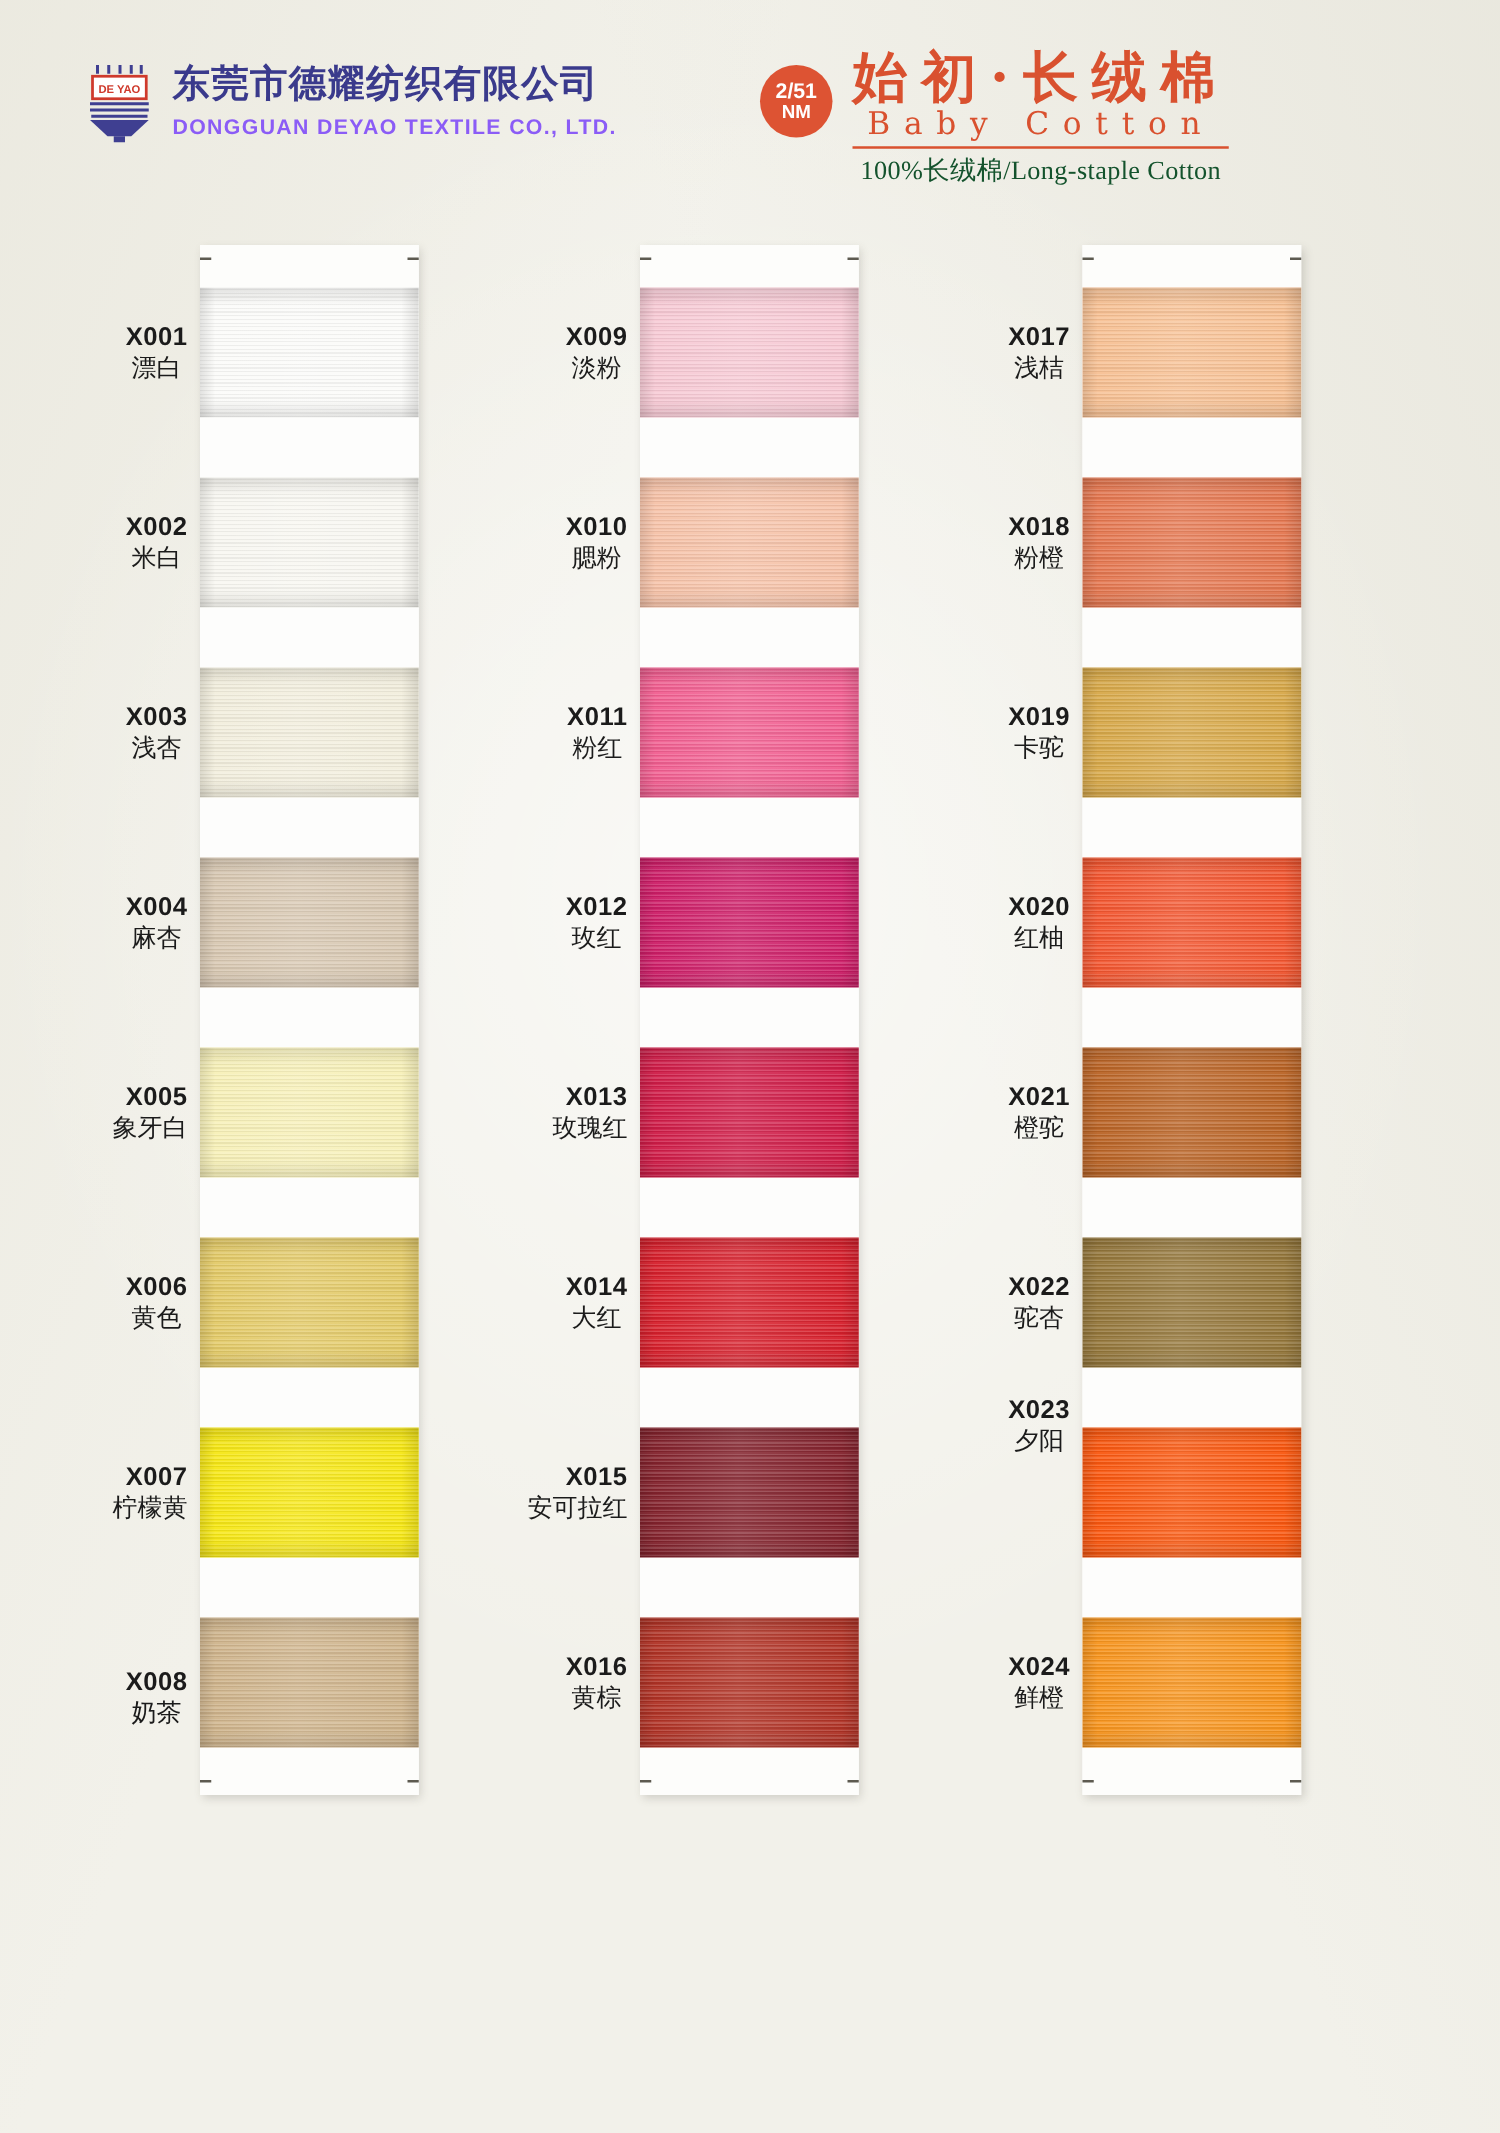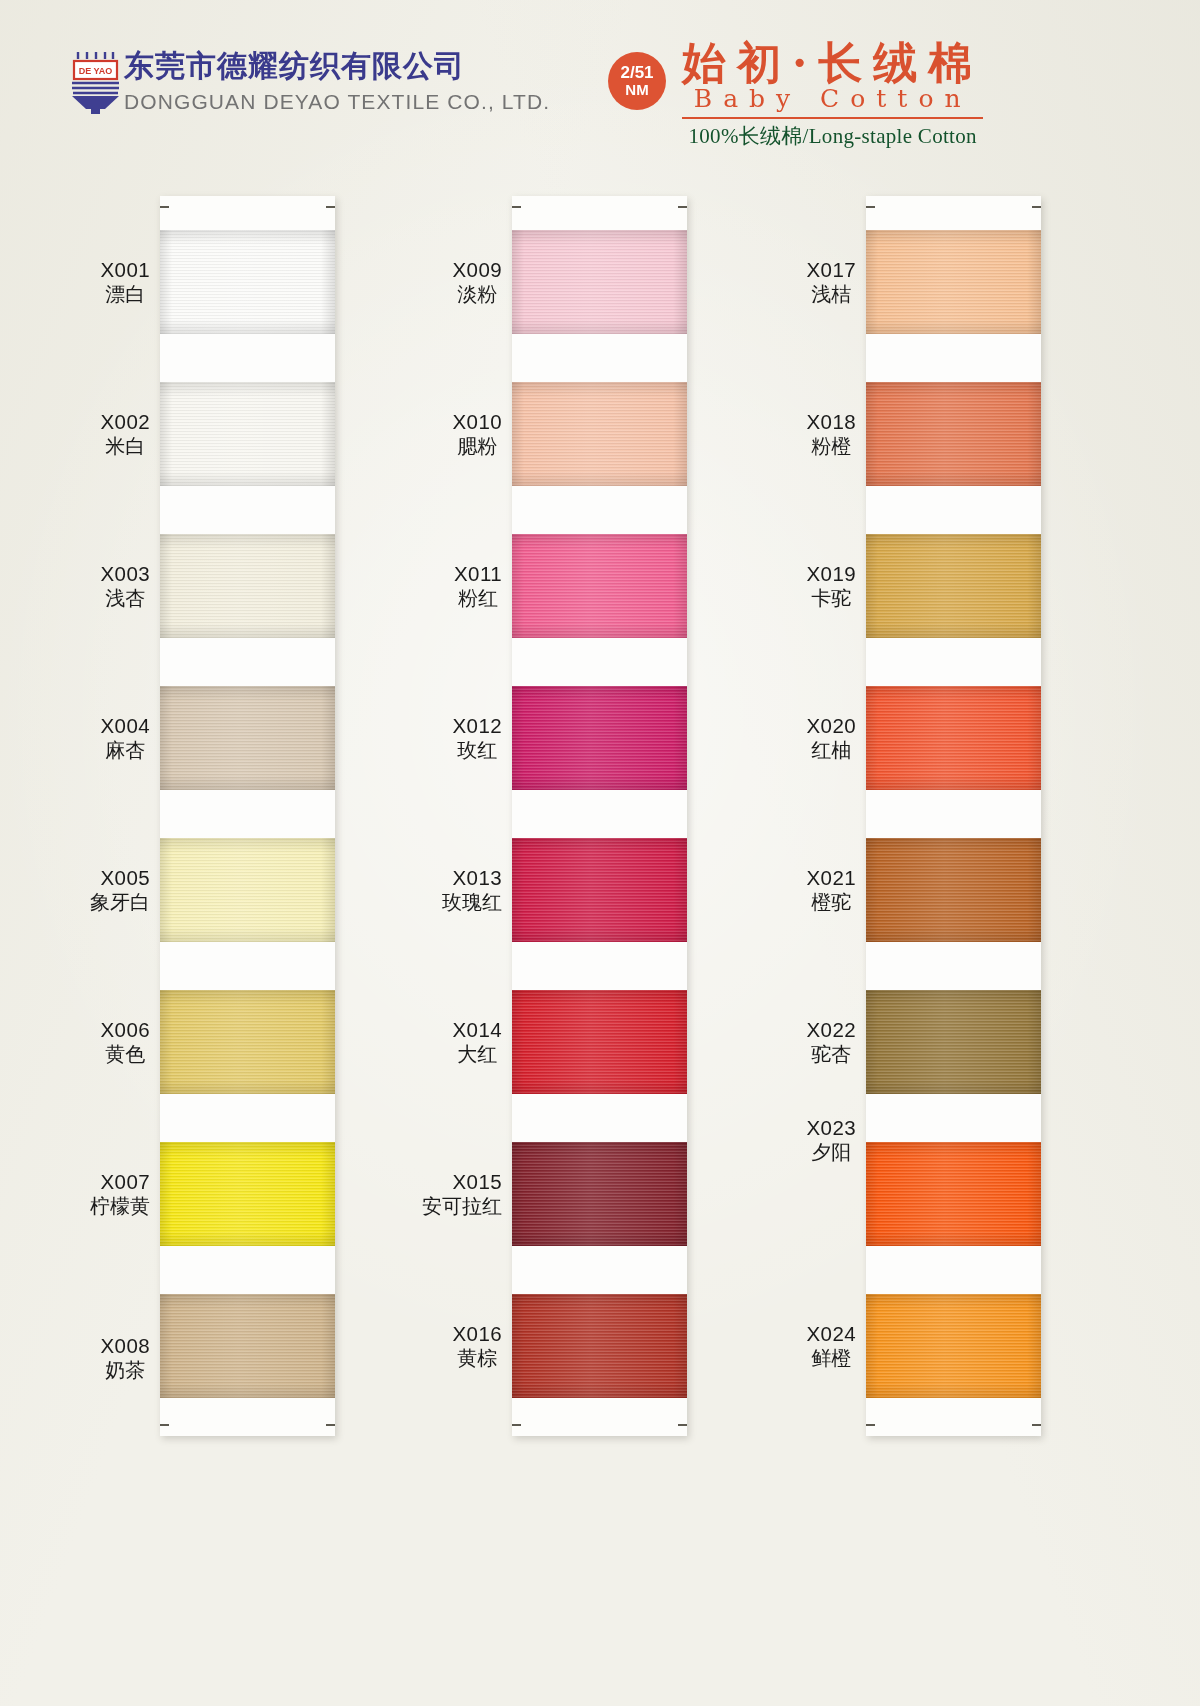--- a/index.html
+++ b/index.html
@@ -31,40 +31,41 @@
     top: 0; left: 0;
     width: 1200px;
     height: 160px;
   }
   .brand {
     position: absolute;
     left: 66px;
     top: 48px;
     display: flex;
     align-items: center;
+    gap: 14px;
   }
   .logo-mark {
     width: 58px;
     height: 66px;
     position: relative;
   }
   .brand-text { line-height: 1; }
   .brand-cn {
     font-size: 30px;
     font-weight: bold;
     color: #3b3striped;
     color: #3a3a8c;
     letter-spacing: 1px;
     font-family: "DejaVu Sans", "Liberation Sans", sans-serif;
   }
   .brand-en {
     margin-top: 10px;
-    font-size: 21px;
-    font-weight: normal;
-    color: #737373;
+    font-size: 17px;
+    font-weight: bold;
+    color: #8b5cf6;
     letter-spacing: 1.1px;
     font-family: "Liberation Sans", sans-serif;
   }
 
   .series {
     position: absolute;
     left: 608px;
     top: 40px;
     display: flex;
     align-items: flex-start;
@@ -201,21 +202,21 @@
     text-align: right;
   }
   .labels.left-side { left: -130px; }
   .label {
     position: absolute;
     right: 0;
     line-height: 1.18;
   }
   .label .code {
     font-size: 20.5px;
-    font-weight: normal;
+    font-weight: bold;
     color: #1b1b1b;
     font-family: "Liberation Sans", sans-serif;
     letter-spacing: 0.4px;
     white-space: nowrap;
     text-align: right;
   }
   .label .name {
     font-size: 20px;
     color: #1b1b1b;
     font-family: "DejaVu Sans", "Liberation Sans", sans-serif;

